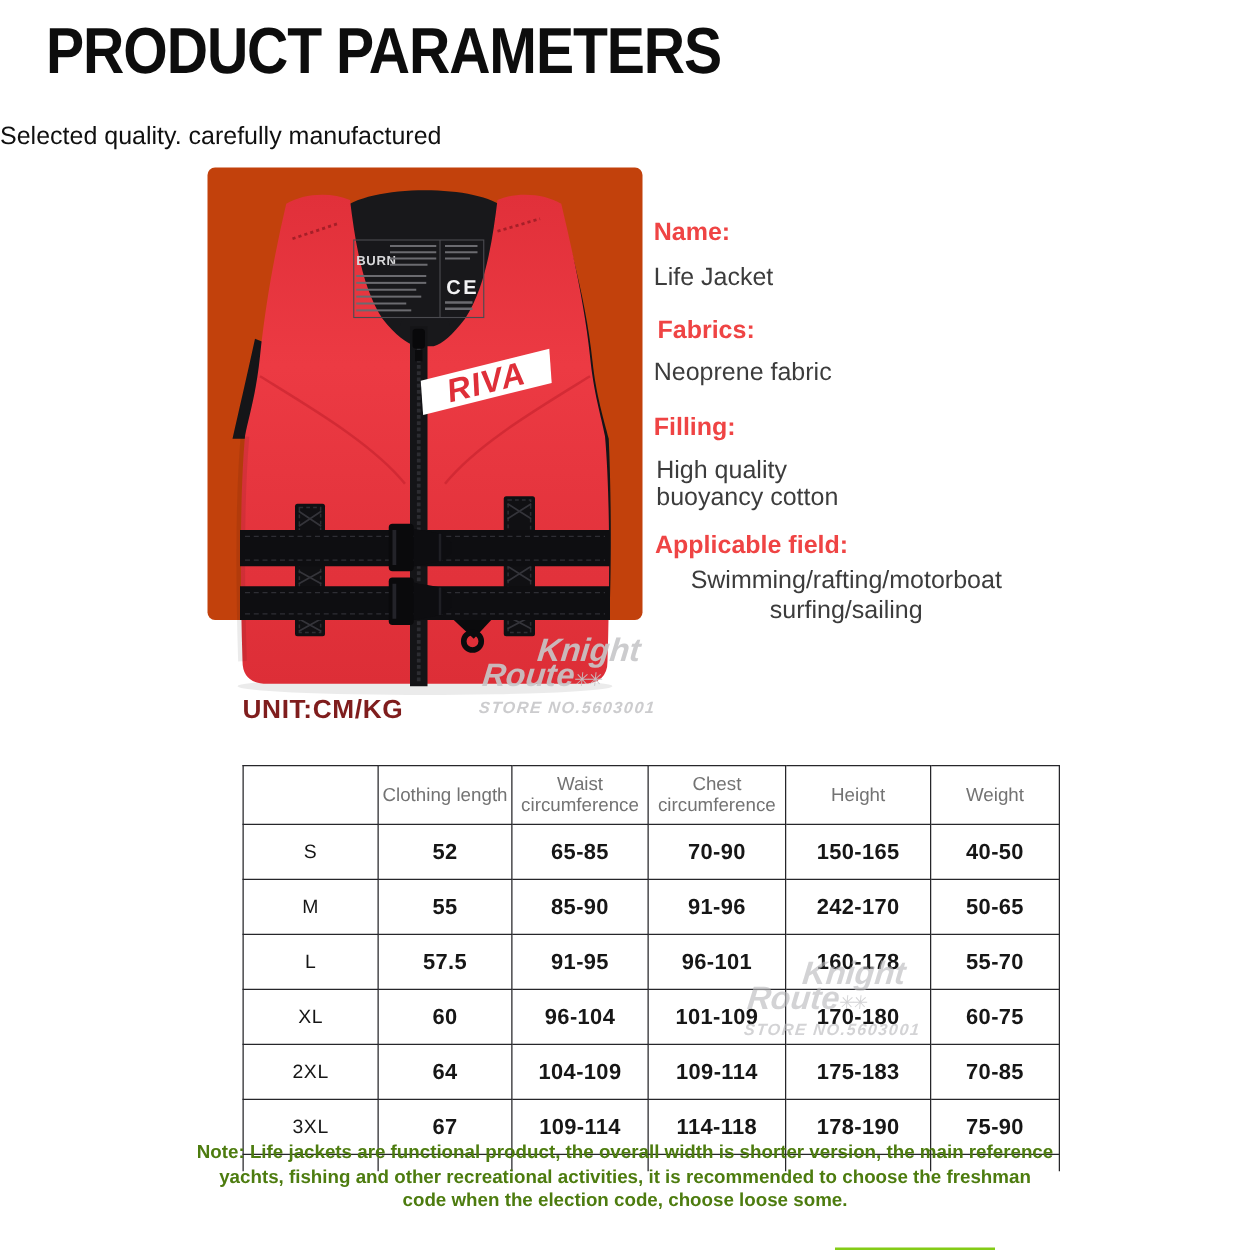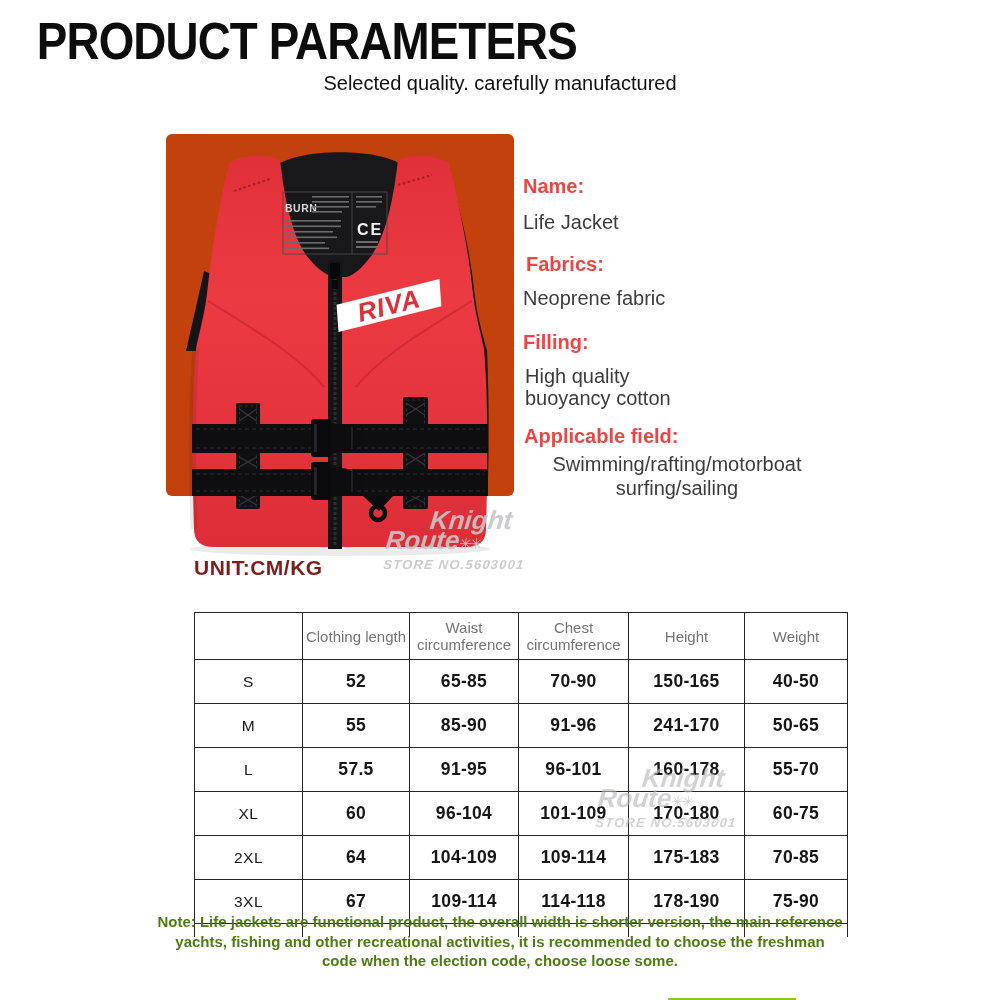--- a/index.html
+++ b/index.html
@@ -2,21 +2,21 @@
 <html><head>
 <meta charset="utf-8">
 <style>
   html,body{margin:0;padding:0;background:#fff;}
   #page{position:relative;width:1000px;height:1000px;background:#ffffff;overflow:hidden;
         font-family:"Liberation Sans","DejaVu Sans",sans-serif;color:#111;}
   
   .title{position:absolute;left:0;top:14px;width:1000px;
          font-size:52px;line-height:54px;font-weight:800;color:#0d0d0d;letter-spacing:-1px;}
   .title>span{display:inline-block;transform:scaleX(.88);transform-origin:center;}
-  .subtitle{position:absolute;left:0;top:72px;width:1000px;text-align:center;
+  .subtitle{position:absolute;left:0;top:98px;width:1000px;
             font-size:20px;color:#101010;}
   
   .photo{position:absolute;left:166px;top:134px;width:348px;height:362px;
          background:#c2410c;border-radius:6px;z-index:1;}
   .photo svg{display:block;}
   
   .d-label{position:absolute;font-size:20px;font-weight:700;color:#ef4444;white-space:nowrap;}
   .d-value{position:absolute;font-size:20px;color:#3c3c3c;white-space:pre-line;line-height:22px;}
   #dv-field{width:310px;text-align:center;line-height:24px;}
   
@@ -201,21 +201,21 @@
       <td>65-85</td>
       <td>70-90</td>
       <td>150-165</td>
       <td>40-50</td>
     </tr>
     <tr>
       <td class="size-label">M</td>
       <td>55</td>
       <td>85-90</td>
       <td>91-96</td>
-      <td>241-170</td>
+      <td>242-170</td>
       <td>50-65</td>
     </tr>
     <tr>
       <td class="size-label">L</td>
       <td>57.5</td>
       <td>91-95</td>
       <td>96-101</td>
       <td>160-178</td>
       <td>55-70</td>
     </tr>

